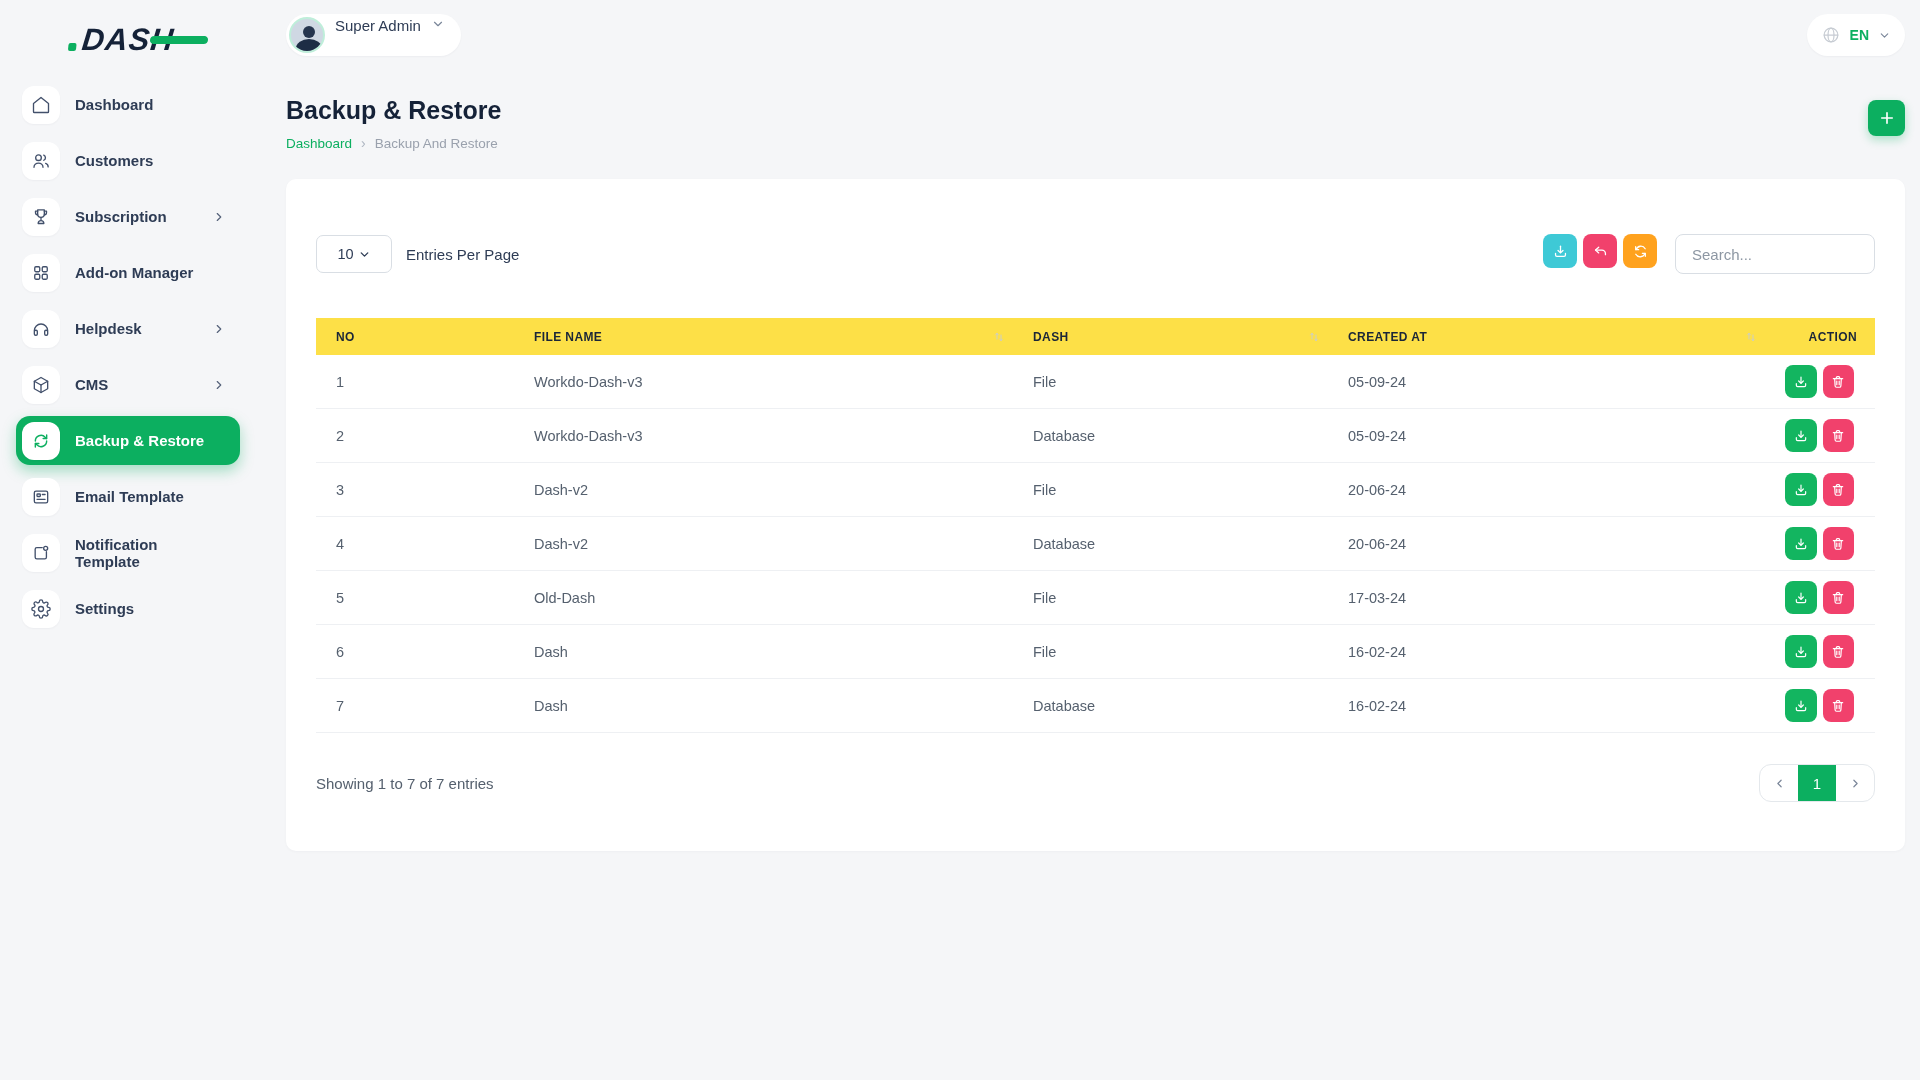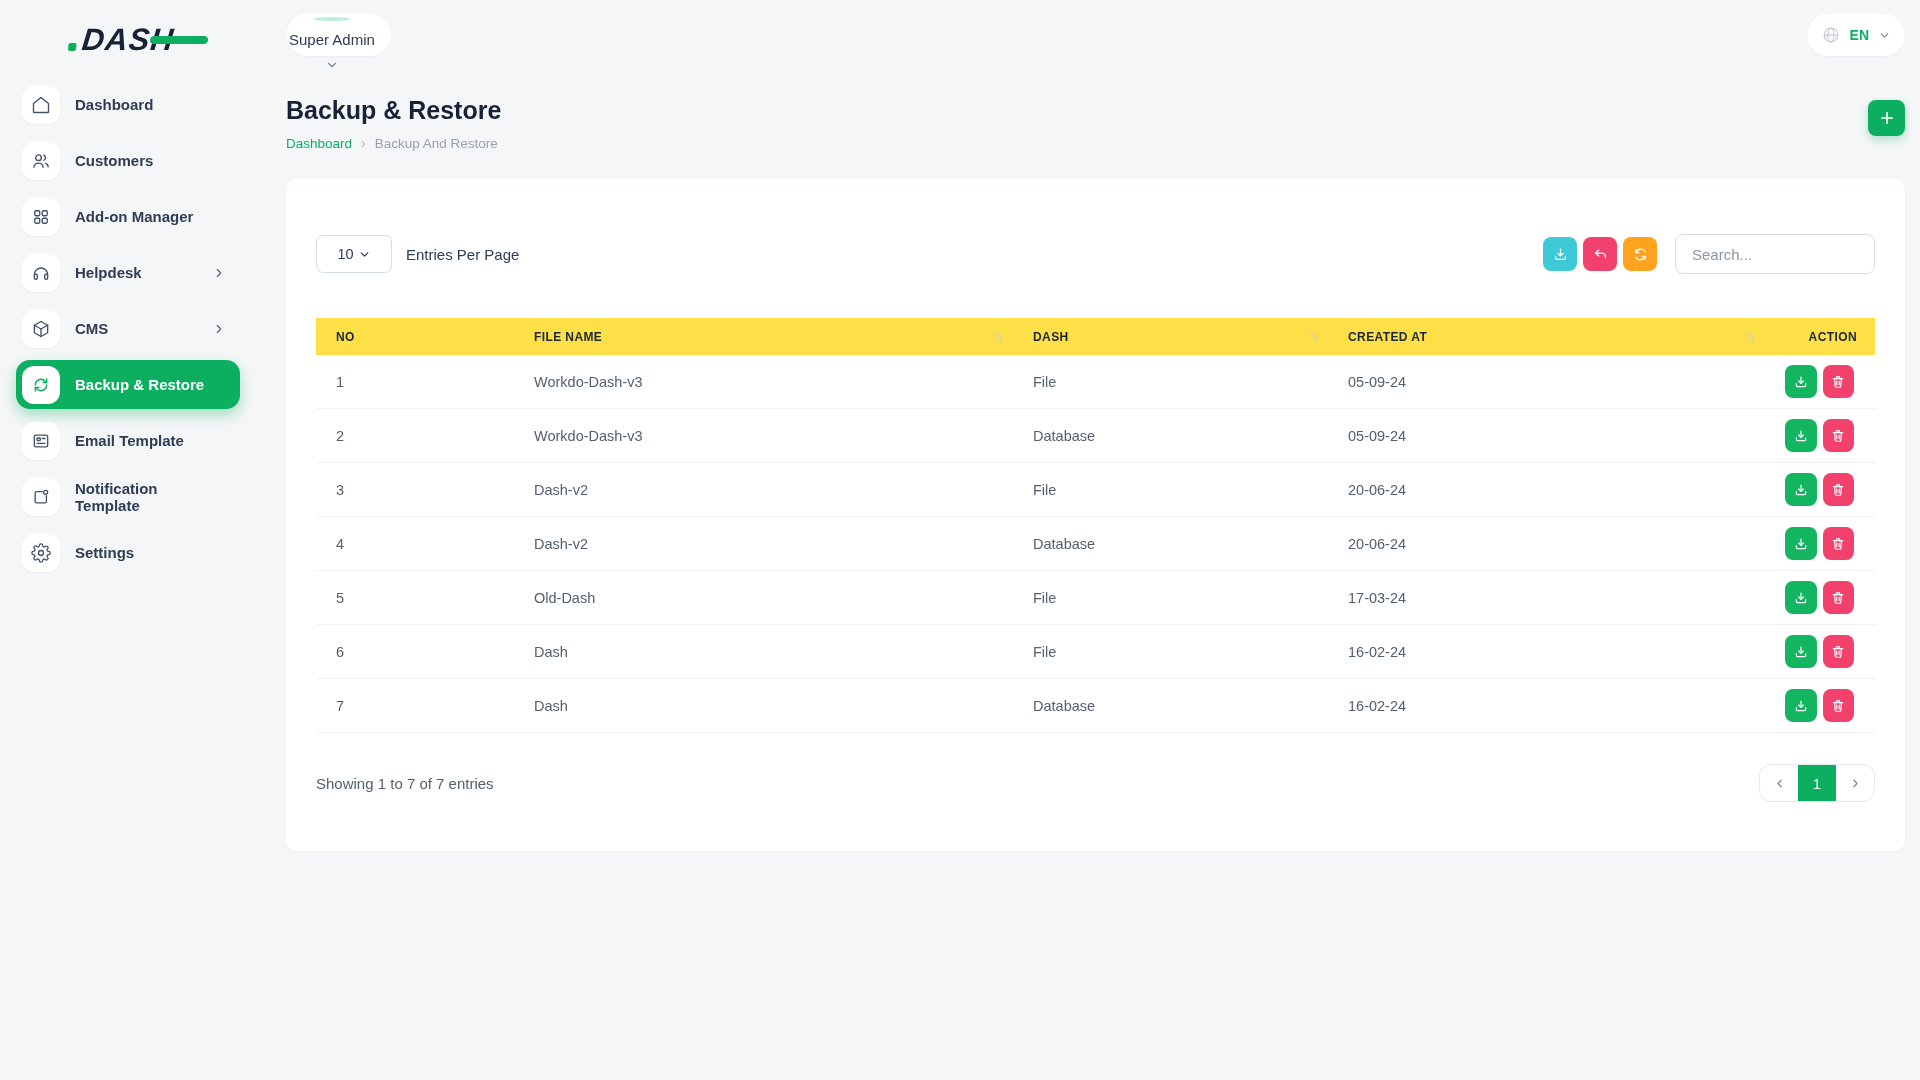--- a/index.html
+++ b/index.html
@@ -19,21 +19,21 @@
   .nav-label { margin-left:15px; font-size:15px; font-weight:600; color:#2e3c55; flex:1; }
   .nav-chevron { color:#55627a; display:flex; }
   .nav-item.active { background:#0caf60; box-shadow:0 6px 14px rgba(12,175,96,0.35); }
   .nav-item.active .nav-label { color:#ffffff; font-weight:700; }
   .nav-icon-box svg { stroke:#42506b; }
   .nav-item.active .nav-icon-box svg { stroke:#0caf60; }
 
   
   .main { flex:1; padding:0 15px 0 30px; }
   .topbar { height:70px; display:flex; align-items:center; justify-content:space-between; }
-  .profile-pill { background:#ffffff; border-radius:22px; height:42px; display:flex; align-items:center; padding:3px 16px 3px 3px; gap:10px; cursor:pointer; box-shadow:0 1px 2px rgba(20,30,50,0.04);flex-direction:column; }
+  .profile-pill { background:#ffffff; border-radius:22px; height:42px; display:flex; align-items:flex-start; padding:3px 16px 3px 3px; gap:10px; cursor:pointer; box-shadow:0 1px 2px rgba(20,30,50,0.04); }
   .avatar { width:36px; height:36px; border-radius:50%; background:#cfd8e3; border:2px solid #bfeeda; position:relative; overflow:hidden; }
   .avatar::before { content:""; position:absolute; top:7px; left:12px; width:12px; height:12px; border-radius:50%; background:#25354e; }
   .avatar::after { content:""; position:absolute; top:20px; left:5px; width:26px; height:18px; border-radius:50% 50% 0 0; background:#1d2d45; }
   .profile-name { font-size:15px; color:#2e3c55; }
   .chev { display:flex; color:#7a8699; }
   .lang-pill { background:#ffffff; border-radius:22px; height:42px; display:flex; align-items:center; padding:0 14px; gap:9px; cursor:pointer; box-shadow:0 1px 2px rgba(20,30,50,0.04); }
   .lang-code { font-size:14px; font-weight:700; color:#0caf60; }
 
   .page-head { display:flex; align-items:flex-start; justify-content:space-between; margin-top:26px; }
   .page-title { font-size:25px; font-weight:700; color:#152238; }
@@ -42,21 +42,21 @@
   .crumb-sep { color:#aeb6c2; font-size:14px; }
   .crumb-current { color:#9aa1ad; }
   .add-btn { width:37px; height:36px; border:none; background:#0caf60; color:#fff; border-radius:8px; display:flex; align-items:center; justify-content:center; cursor:pointer; box-shadow:0 4px 10px rgba(12,175,96,0.3); margin-top:4px; }
 
   .card { background:#ffffff; border-radius:10px; margin-top:28px; min-height:672px; padding:30px; box-shadow:0 1px 3px rgba(20,30,50,0.03); }
 
   .toolbar { display:flex; align-items:center; justify-content:space-between; margin-top:25px; }
   .toolbar-left { display:flex; align-items:center; gap:14px; }
   .entries-select { width:76px; height:38px; border:1px solid #d9dee4; border-radius:7px; background:#fff; display:flex; align-items:center; justify-content:center; gap:4px; font-size:14.5px; color:#2e3c55; cursor:pointer; }
   .entries-label { font-size:15px; color:#2e3c55; }
-  .toolbar-right { display:flex; align-items:center; gap:6px; }
+  .toolbar-right { display:flex; gap:6px; }
   .tool-btn { width:34px; height:34px; border:none; border-radius:8px; display:flex; align-items:center; justify-content:center; cursor:pointer; color:#fff; }
   .tool-btn.teal { background:#3ec9d6; }
   .tool-btn.pink { background:#f1416c; }
   .tool-btn.orange { background:#ffa21e; }
   .search-input { width:200px; height:40px; border:1px solid #d9dee4; border-radius:8px; margin-left:12px; padding:0 16px; font-size:15px; color:#2e3c55; outline:none; font-family:"Liberation Sans", sans-serif; }
   .search-input::placeholder { color:#8d97a3; }
 
   
   table { width:100%; border-collapse:collapse; margin-top:44px; table-layout:fixed; }
   thead th { background:#fde047; height:37px; font-size:12px; font-weight:700; color:#1b2638; text-align:left; padding:0 8px 0 20px; letter-spacing:0.4px; }
@@ -106,20 +106,37 @@
           <svg width="20" height="20" viewBox="0 0 24 24" fill="none" stroke-width="1.6" stroke-linecap="round" stroke-linejoin="round" stroke="currentColor">
               <circle cx="9" cy="8" r="3.4"></circle>
               <path d="M3.6 19.5c0-3 2.4-5 5.4-5s5.4 2 5.4 5"></path>
               <path d="M15.3 4.9a3.4 3.4 0 0 1 0 6.2"></path>
               <path d="M17.6 14.8c1.9.7 3 2.3 3 4.3"></path>
             </svg>
         </span>
         <span class="nav-label">Customers</span>
       </div>
 
+      <div class="nav-item">
+        <span class="nav-icon-box" style="color: rgb(66, 80, 107);">
+          <svg width="20" height="20" viewBox="0 0 24 24" fill="none" stroke-width="1.6" stroke-linecap="round" stroke-linejoin="round" stroke="currentColor">
+              <path d="M8 3.5h8v5a4 4 0 0 1-8 0z"></path>
+              <path d="M8 5H5.4v1.6A3 3 0 0 0 8 9.6"></path>
+              <path d="M16 5h2.6v1.6A3 3 0 0 1 16 9.6"></path>
+              <path d="M12 12.5v3"></path>
+              <path d="M8.6 19.8c0-2 1.5-3.4 3.4-3.4s3.4 1.4 3.4 3.4z"></path>
+            </svg>
+        </span>
+        <span class="nav-label">Subscription</span>
+        <span class="nav-chevron">
+          <svg width="14" height="14" viewBox="0 0 24 24" fill="none" stroke="currentColor" stroke-width="2" stroke-linecap="round" stroke-linejoin="round">
+              <path d="M9 6l6 6-6 6"></path>
+            </svg>
+        </span>
+      </div>
 
       <div class="nav-item">
         <span class="nav-icon-box" style="color: rgb(66, 80, 107);">
           <svg width="20" height="20" viewBox="0 0 24 24" fill="none" stroke-width="1.6" stroke-linecap="round" stroke-linejoin="round" stroke="currentColor">
               <rect x="4.5" y="4.5" width="6" height="6" rx="1.4"></rect>
               <rect x="13.5" y="4.5" width="6" height="6" rx="1.4"></rect>
               <rect x="4.5" y="13.5" width="6" height="6" rx="1.4"></rect>
               <rect x="13.5" y="13.5" width="6" height="6" rx="1.4"></rect>
             </svg>
         </span>

